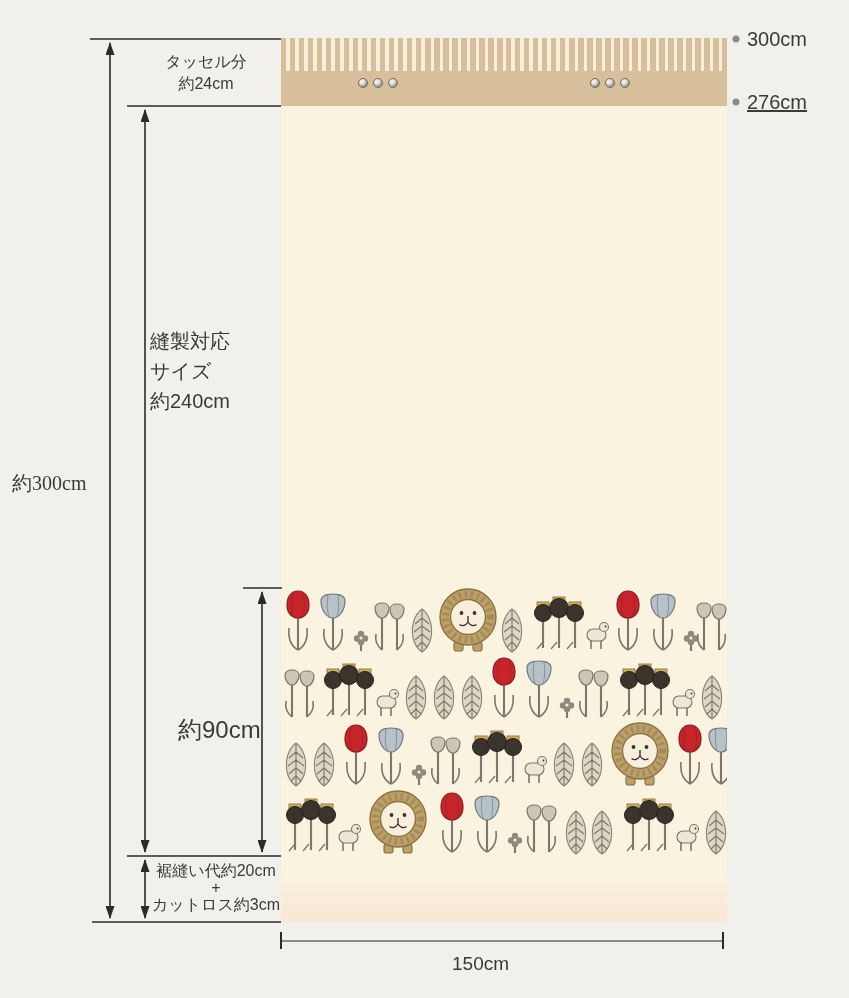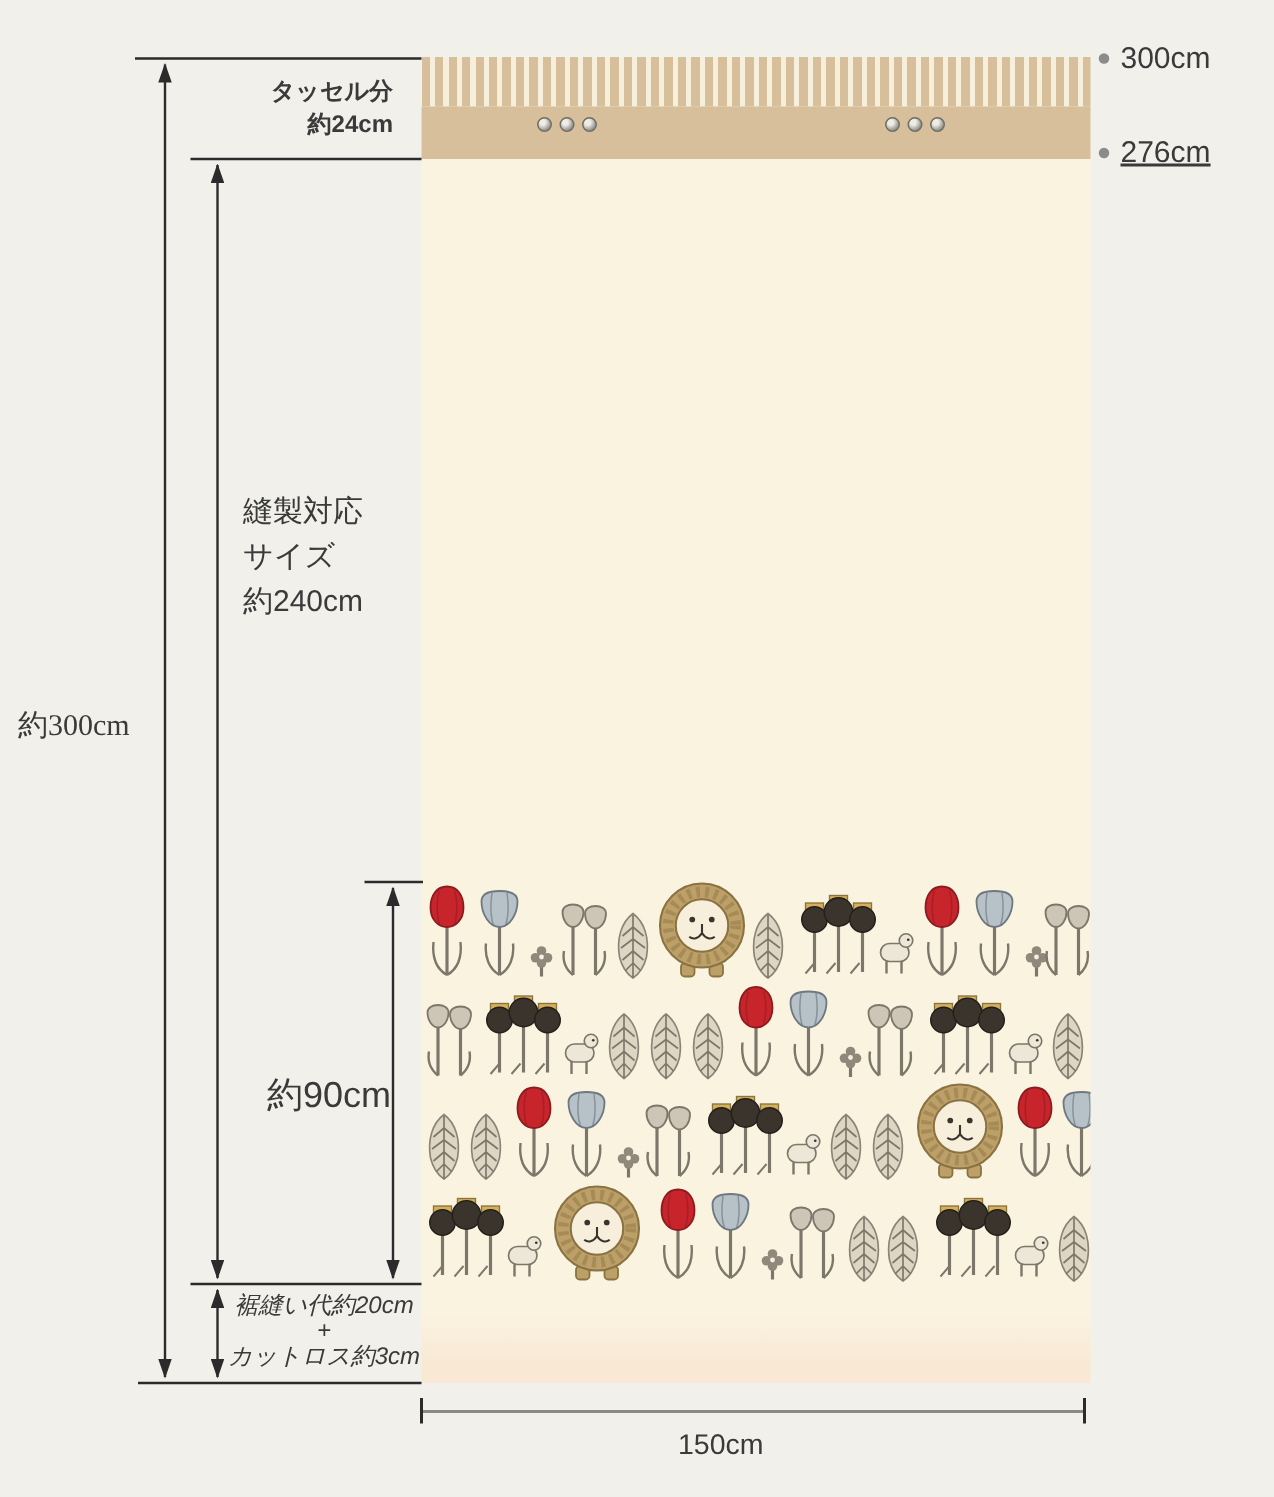--- a/index.html
+++ b/index.html
@@ -24,25 +24,25 @@
   .fabric .hem{position:absolute;left:0;top:818px;width:100%;height:66px;
       background:linear-gradient(var(--fabric-body) 0 30%, var(--hem-tint) 85%);}
   
   .annot{position:absolute;left:0;top:0;pointer-events:none;}
   .mline{stroke:var(--line);stroke-width:1.6;fill:none;}
   .wline{stroke:var(--width-line);stroke-width:2;fill:none;}
   .wtick{stroke:var(--line);stroke-width:2;fill:none;}
   .bullet{fill:var(--bullet);}
   
   .lbl{position:absolute;color:var(--text);white-space:nowrap;}
-  .lbl-tassel{left:150px;top:51px;width:112px;text-align:right;font-size:16px;line-height:22px;font-weight:bold;}
-  .lbl-sewing{left:162px;top:326px;font-size:20px;line-height:30px;}
+  .lbl-tassel{left:150px;top:51px;width:112px;text-align:center;font-size:16px;line-height:22px;}
+  .lbl-sewing{left:150px;top:326px;font-size:20px;line-height:30px;}
   .lbl-total{left:12px;top:470px;font-size:20px;font-family:Liberation Serif, serif;}
   .lbl-90{left:178px;top:714px;font-size:24px;}
-  .lbl-hem{left:146px;top:862px;width:140px;text-align:center;font-size:16px;line-height:17px;font-style:italic;}
+  .lbl-hem{left:146px;top:862px;width:140px;text-align:center;font-size:16px;line-height:17px;}
   .lbl-r300{left:747px;top:28px;font-size:20px;}
   .lbl-r276{left:747px;top:91px;font-size:20px;text-decoration:underline;}
   .lbl-150{left:452px;top:953px;width:100px;font-size:19px;}
   
   .stem{stroke:var(--motif-gray);stroke-width:2.1;fill:none;}
   .stem-leaf{stroke:var(--motif-gray);stroke-width:1.6;fill:none;}
   .bloom-red{fill:var(--motif-red);stroke:#8c1b20;stroke-width:1.2;}
   .bloom-red-detail{stroke:#8c1b20;stroke-width:1;fill:none;opacity:.55;}
   .bloom-blue{fill:var(--motif-blue);stroke:#6e7880;stroke-width:1.2;}
   .bloom-blue-detail{stroke:#6e7880;stroke-width:1;fill:none;opacity:.65;}

